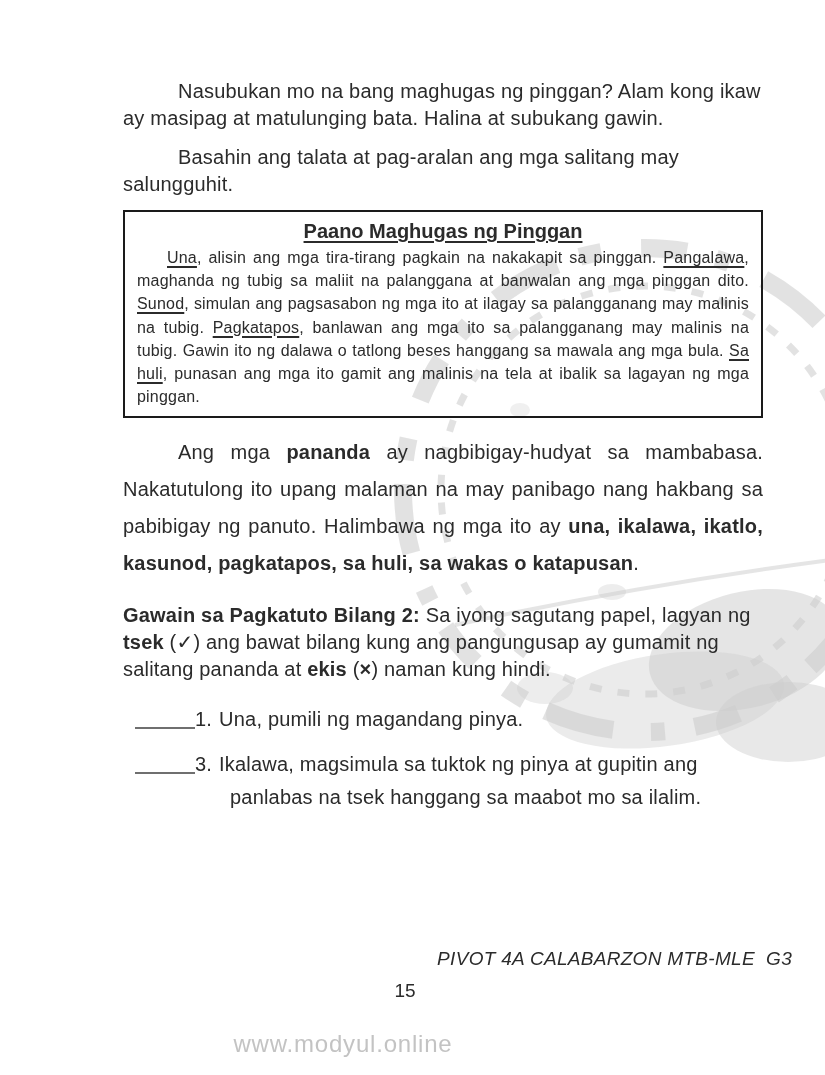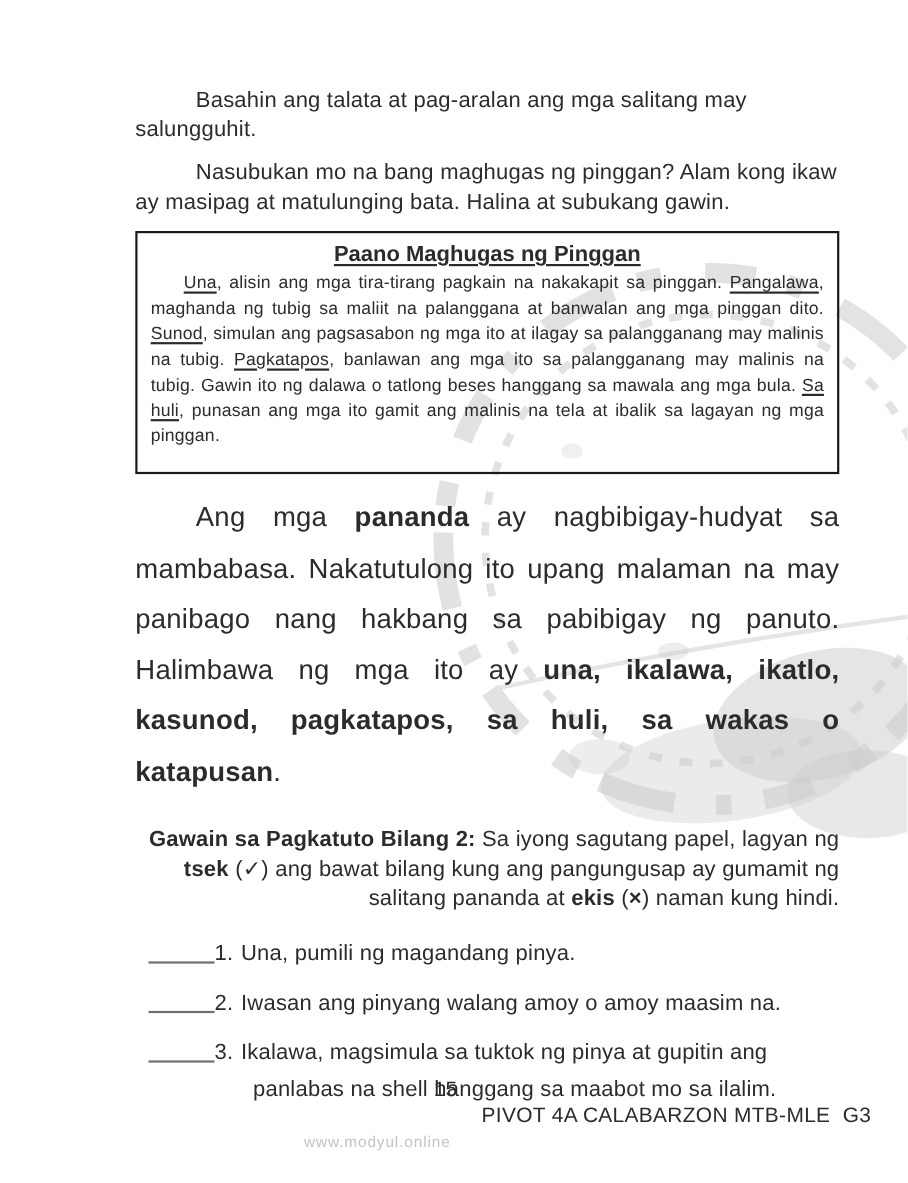--- a/index.html
+++ b/index.html
@@ -14,47 +14,47 @@
   }
   .stamp{position:absolute;left:0;top:0;z-index:0;color:var(--stamp);pointer-events:none;}
   .content{position:absolute;left:123px;top:78px;width:640px;z-index:1;}
   .para{margin:0;font-size:20px;line-height:1.35;letter-spacing:0.2px;text-align:left;}
   .indent{text-indent:55px;}
   .para + .para{margin-top:12px;}
   .b{font-weight:bold;}
   .u{text-decoration:underline;text-decoration-thickness:2px;text-underline-offset:3px;}
   .procedure-box{
     border:2px solid var(--border);margin-top:0;margin-top:12px;
-    padding:4px 12px 21px 12px;background:transparent;
+    padding:4px 12px 8px 12px;background:transparent;
   }
   .box-title{margin:0;text-align:center;font-size:20px;line-height:30px;font-weight:bold;}
   .box-title span{text-decoration:underline;text-decoration-thickness:2px;text-underline-offset:3px;}
   .box-body{margin:0;font-size:16px;line-height:1.45;letter-spacing:0.2px;
     text-align:justify;text-indent:30px;}
-  .pananda{margin-top:16px;font-size:25px;line-height:1.85;letter-spacing:0.2px;
+  .pananda{margin-top:16px;font-size:20px;line-height:1.85;letter-spacing:0.2px;
     text-align:justify;text-indent:55px;}
-  .gawain-intro{margin-top:8px;font-size:20px;line-height:1.35;letter-spacing:0.2px;text-align:right;}
+  .gawain-intro{margin-top:8px;font-size:20px;line-height:1.35;letter-spacing:0.2px;text-align:left;}
   .exercise-list{margin-top:0;width:600px;font-size:20px;line-height:1.65;letter-spacing:0.2px;}
   .item{padding-left:95px;text-indent:-95px;margin:12px;}
   .blank{
     display:inline-block;width:60px;height:1em;
     border-bottom:2px solid var(--blank);vertical-align:-3px;
   }
   .num{margin-right:7px;}
   .footer-page{
     position:absolute;top:980px;left:0;width:810px;text-align:center;
     font-size:19px;z-index:1;
   }
   .footer-edition{
-    position:absolute;top:1004px;right:33px;font-size:19px;
+    position:absolute;top:948px;right:33px;font-size:19px;font-style:italic;
     letter-spacing:0.3px;white-space:pre;z-index:1;
   }
   .site-url{
     position:absolute;top:1030px;left:0;width:686px;text-align:center;
-    color:var(--footer-gray);font-size:14px;letter-spacing:0.8px;z-index:1;
+    color:var(--footer-gray);font-size:24px;letter-spacing:0.8px;z-index:1;
   }
 </style>
 </head>
 <body>
 
 <svg class="stamp" width="825" height="1075" viewBox="0 0 825 1075" aria-hidden="true">
   <g stroke="currentColor" fill="none" opacity="0.55">
     <circle cx="645" cy="490" r="242" stroke-width="18" stroke-dasharray="46 30 14 38 70 24 22 40"></circle>
     <circle cx="645" cy="490" r="204" stroke-width="7" stroke-dasharray="12 16"></circle>
   </g>
@@ -64,42 +64,41 @@
     <ellipse cx="665" cy="700" rx="120" ry="46" opacity="0.4" transform="rotate(-8 665 700)"></ellipse>
     <ellipse cx="788" cy="722" rx="72" ry="40" opacity="0.45"></ellipse>
     <ellipse cx="545" cy="688" rx="28" ry="16" opacity="0.35"></ellipse>
     <ellipse cx="612" cy="592" rx="14" ry="8" opacity="0.35"></ellipse>
     <ellipse cx="520" cy="410" rx="10" ry="7" opacity="0.3"></ellipse>
   </g>
 </svg>
 
 <div class="content">
 
+  <p class="para indent">Nasubukan mo na bang maghugas ng pinggan? Alam kong ikaw ay masipag at matulunging bata. Halina at subukang gawin.</p>
+
   <p class="para indent">Basahin ang talata at pag-aralan ang mga salitang may salungguhit.</p>
-
-  <p class="para indent">Nasubukan mo na bang maghugas ng pinggan? Alam kong ikaw ay masipag at matulunging bata. Halina at subukang gawin.</p>
 
   <div class="procedure-box">
     <h2 class="box-title">
       <span>Paano Maghugas ng Pinggan</span>
     </h2>
     <p class="box-body"><span class="u">Una</span><span>, alisin ang mga tira-tirang pagkain na nakakapit sa pinggan. </span><span class="u">Pangalawa</span><span>, maghanda ng tubig sa maliit na palanggana at banwalan ang mga pinggan dito. </span><span class="u">Sunod</span><span>, simulan ang pagsasabon ng mga ito at ilagay sa palangganang may malinis na tubig. </span><span class="u">Pagkatapos</span><span>, banlawan ang mga ito sa palangganang may malinis na tubig. Gawin ito ng dalawa o tatlong beses hanggang sa mawala ang mga bula. </span><span class="u">Sa huli</span><span>, punasan ang mga ito gamit ang malinis na tela at ibalik sa lagayan ng mga pinggan.</span></p>
   </div>
 
   <p class="pananda"><span>Ang mga </span><span class="b">pananda</span><span> ay nagbibigay-hudyat sa mambabasa. Nakatutulong ito upang malaman na may panibago nang hakbang sa pabibigay ng panuto. Halimbawa ng mga ito ay </span><span class="b">una, ikalawa, ikatlo, kasunod, pagkatapos, sa huli, sa wakas o katapusan</span><span>.</span></p>
 
   <p class="gawain-intro"><span class="b">Gawain sa Pagkatuto Bilang 2:</span><span> Sa iyong sagutang papel, lagyan ng </span><span class="b">tsek</span><span> (✓) ang bawat bilang kung ang pangungusap ay gumamit ng salitang pananda at </span><span class="b">ekis</span><span> (</span><span class="b">×</span><span>) naman kung hindi.</span></p>
 
   <div class="exercise-list">
 
       <p class="item"><span class="blank"></span><span class="num">1.</span><span class="itext">Una, pumili ng magandang pinya.</span></p>
 
-      <p class="item"><span class="blank"></span><span class="num">2.</span><span class="itext">Iwasan ang pinyang walang amoy o amoy maasim na.</span></p>
 
-      <p class="item"><span class="blank"></span><span class="num">3.</span><span class="itext">Ikalawa, magsimula sa tuktok ng pinya at gupitin ang panlabas na shell hanggang sa maabot mo sa ilalim.</span></p>
+      <p class="item"><span class="blank"></span><span class="num">3.</span><span class="itext">Ikalawa, magsimula sa tuktok ng pinya at gupitin ang panlabas na tsek hanggang sa maabot mo sa ilalim.</span></p>
 
 
     </div>
 
 </div>
 
 <div class="footer-page">15</div>
 
 <div class="footer-edition">PIVOT 4A CALABARZON MTB-MLE  G3</div>
 

